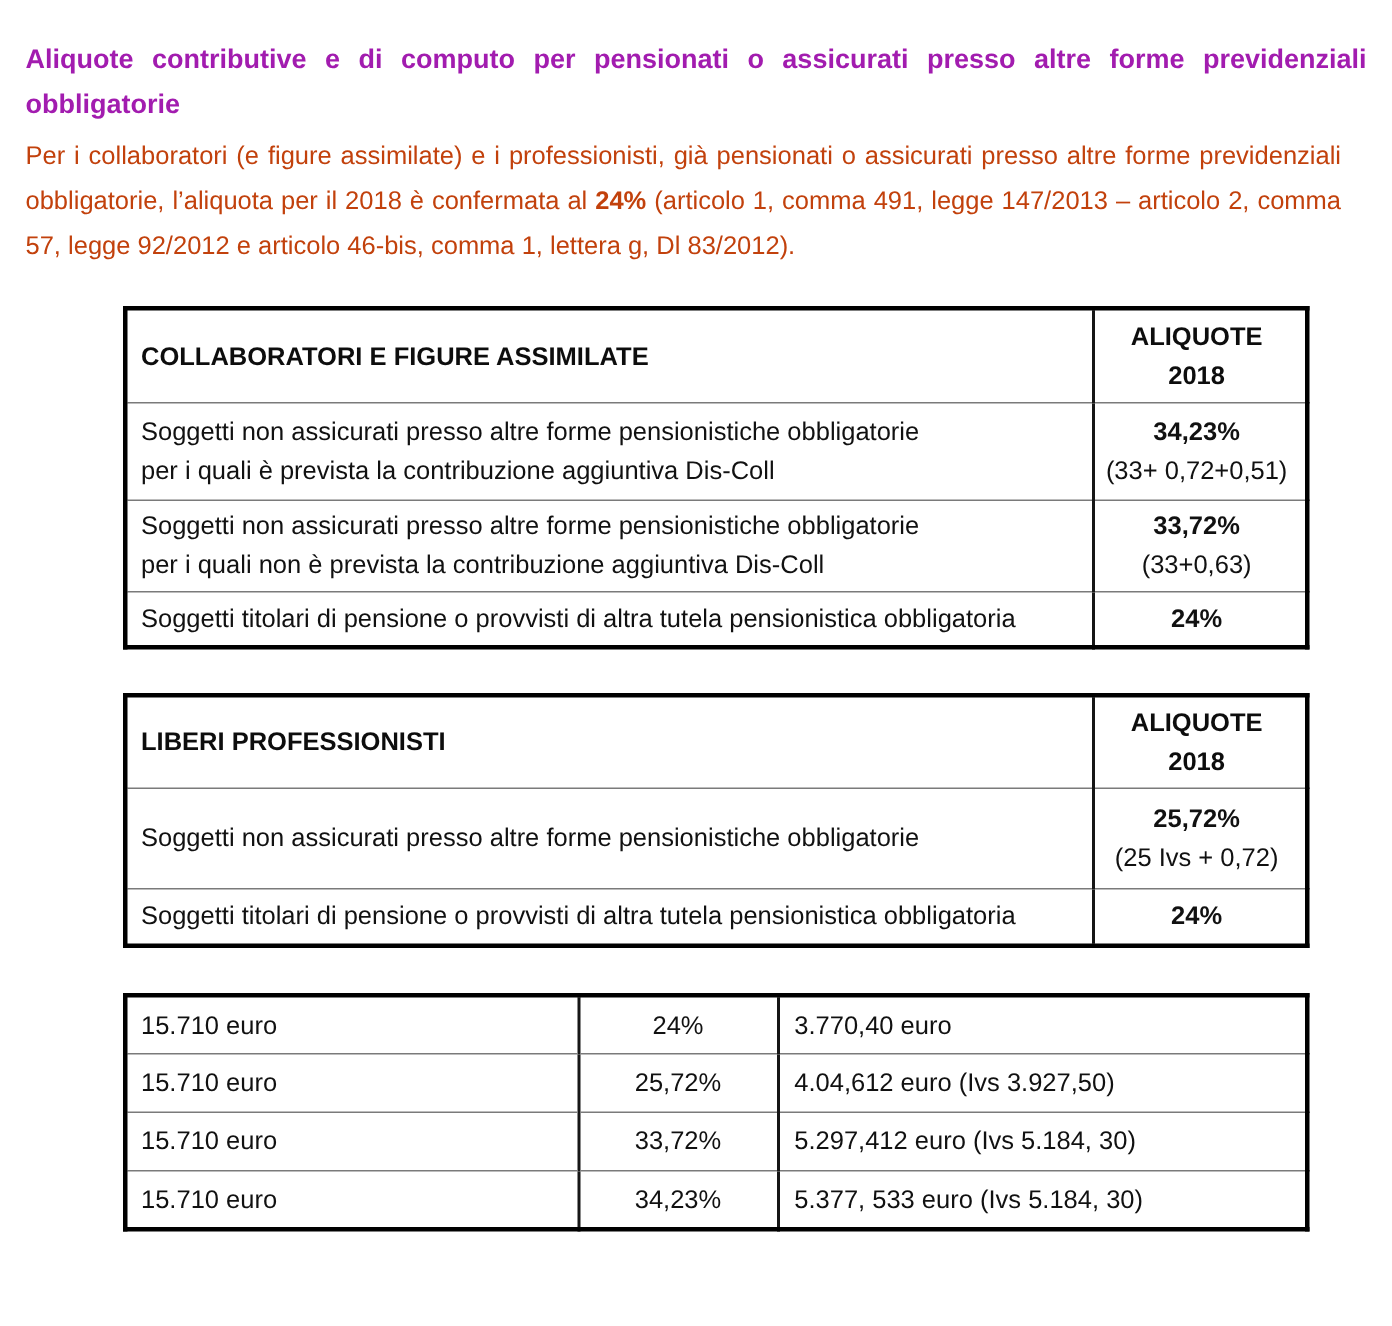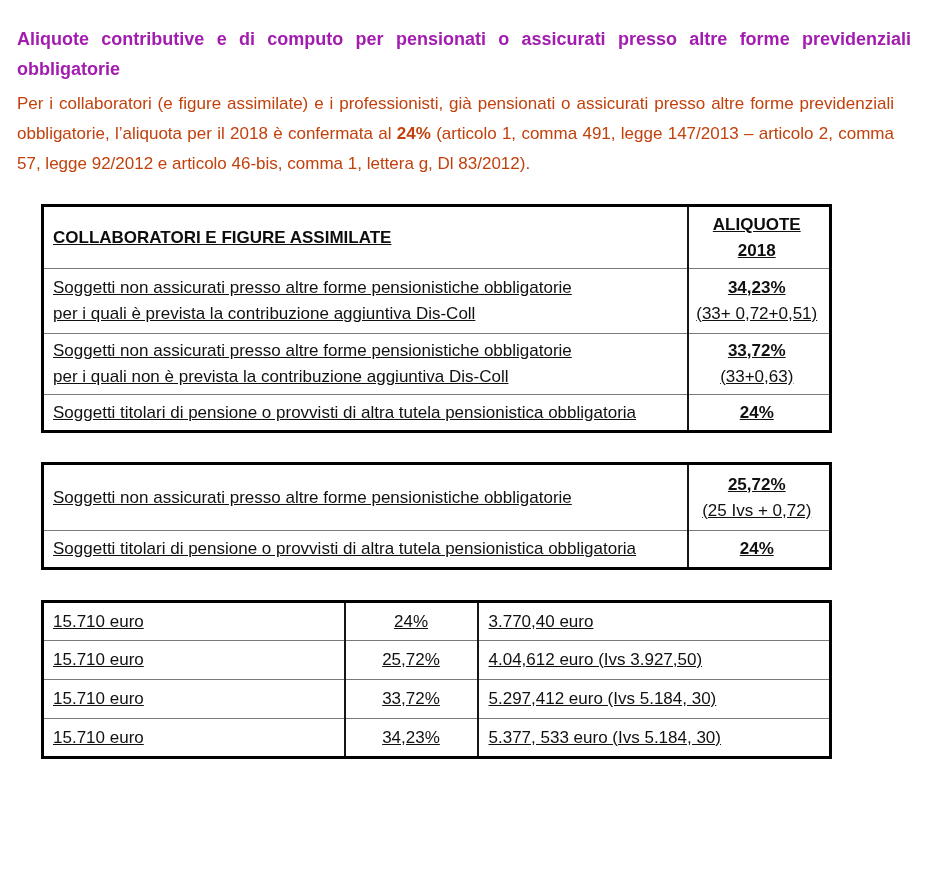--- a/index.html
+++ b/index.html
@@ -14,21 +14,21 @@
   .title{
     margin:0;font-size:18px;line-height:30px;font-weight:bold;
     text-align:justify;color:#a21caf;
   }
   .intro{
     margin:5px 17px 0 0;font-size:17px;line-height:30px;
     text-align:justify;color:#c2410c;
   }
   .intro b{font-weight:bold;}
 
-  .tables{margin-left:24px;text-decoration:underline;}
+  .tables{margin-left:65px;}
 
   table.t{
     border-collapse:collapse;table-layout:fixed;
     width:788px;border:3px solid #000;
     font-size:17px;color:#111;
   }
   table.t1{margin-top:25px;}
   table.t2{margin-top:29px;}
   table.t3{margin-top:30px;}
 
@@ -103,20 +103,27 @@
       </tr>
     </tbody>
       </table>
 
     <table class="t t2">
       <colgroup>
           <col style="width:645px">
           <col style="width:143px">
         </colgroup>
       <tbody>
+          <tr class="r0">
+        <td class="hcell lbl">LIBERI PROFESSIONISTI</td>
+        <td class="hcell ratecol">
+          <span class="line">ALIQUOTE</span>
+          <span class="line">2018</span>
+        </td>
+      </tr>
       <tr class="r1">
         <td class="lbl">
           <span class="line">Soggetti non assicurati presso altre forme pensionistiche obbligatorie</span>
         </td>
         <td class="ratecol">
           <span class="line b">25,72%</span>
           <span class="line">(25 Ivs + 0,72)</span>
         </td>
       </tr>
       <tr class="r2">

